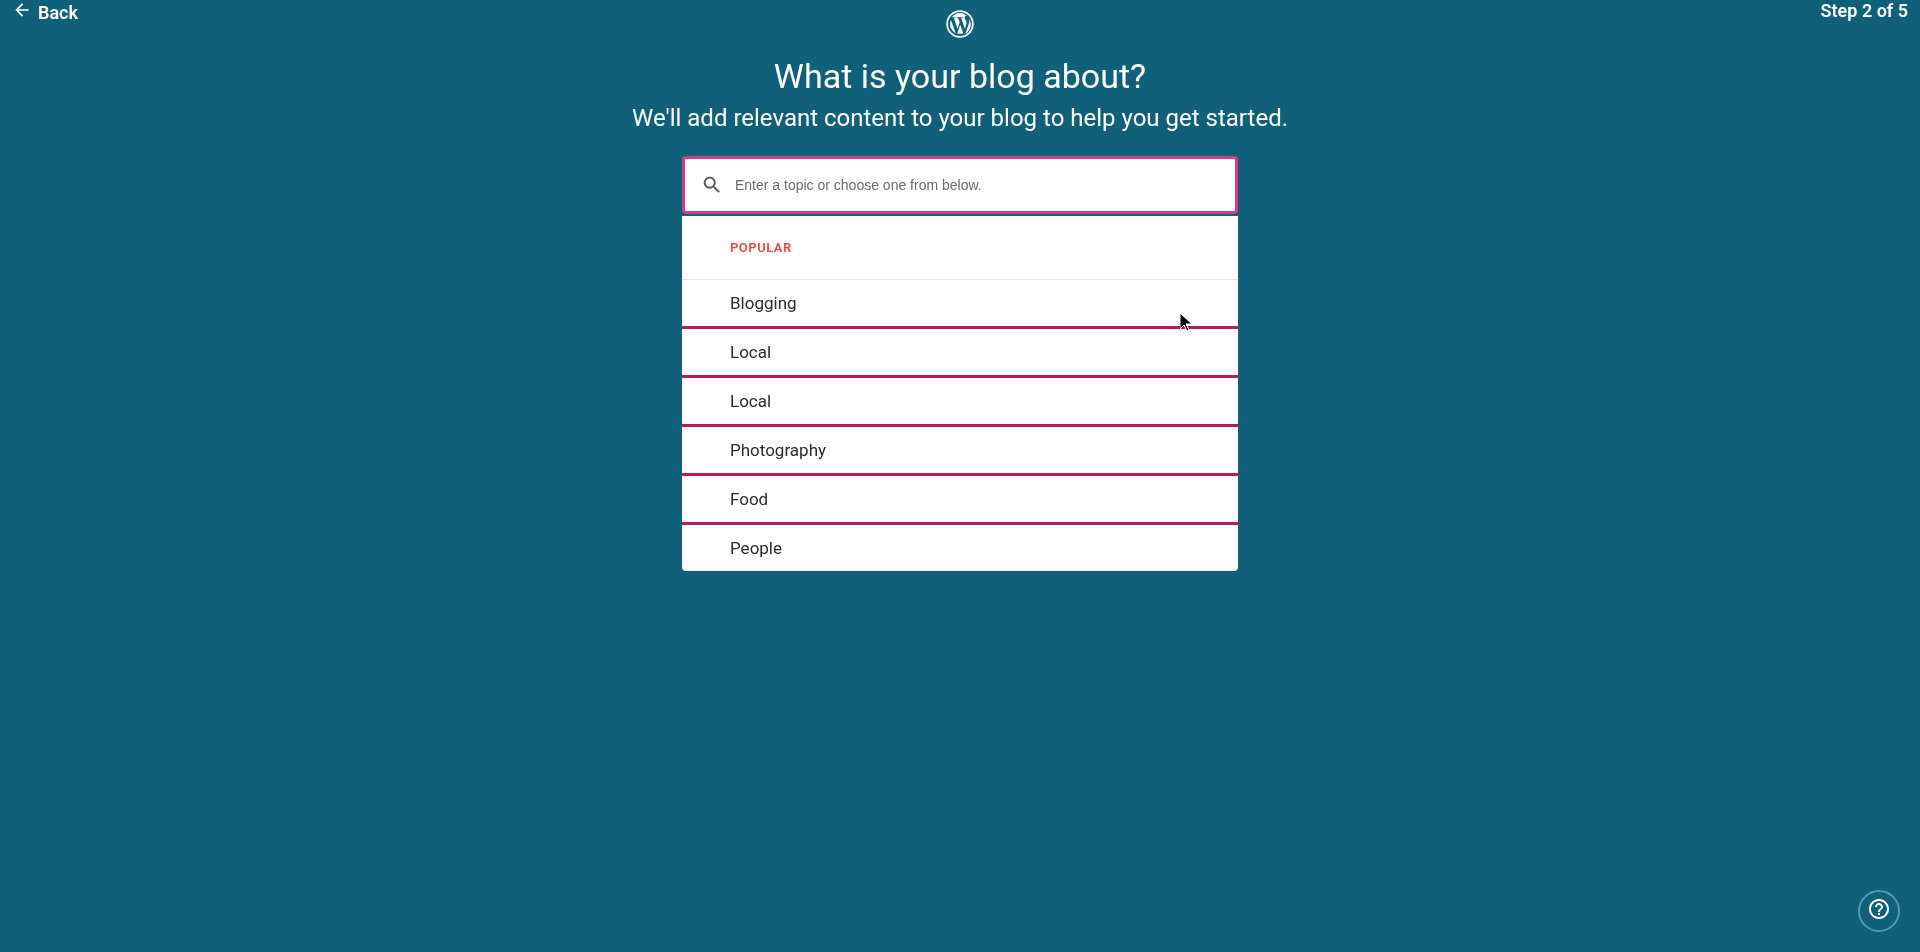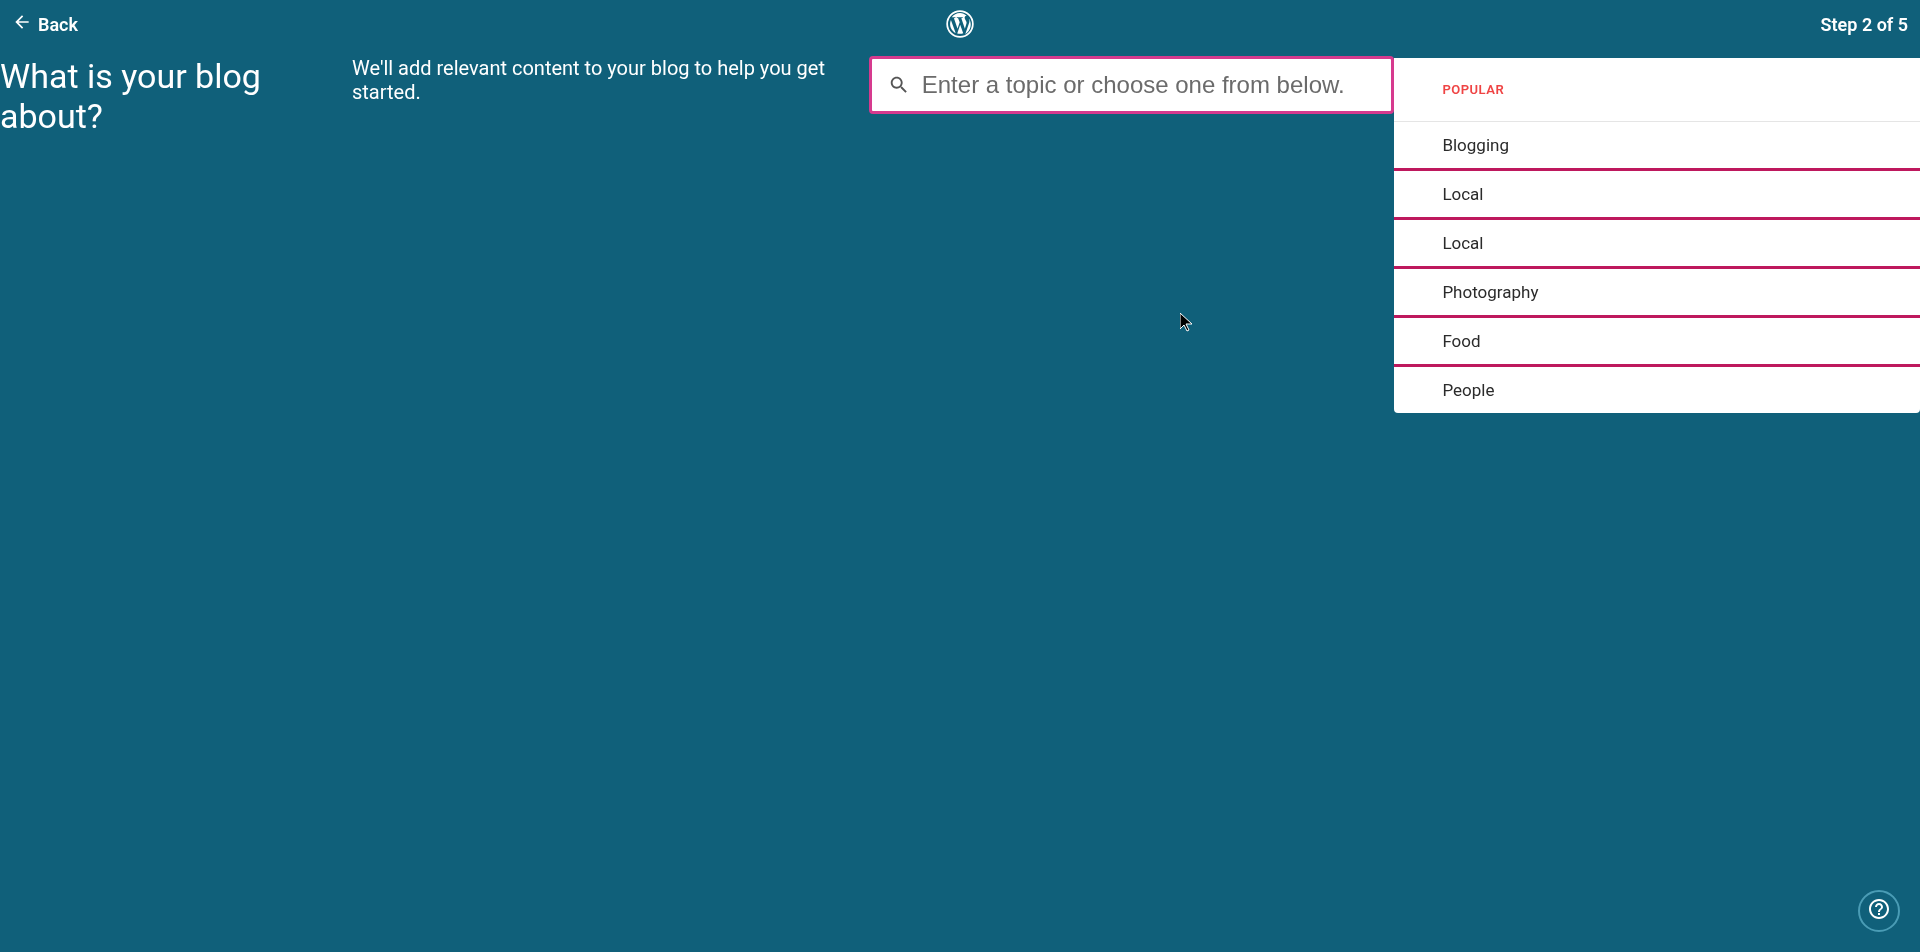--- a/index.html
+++ b/index.html
@@ -16,22 +16,22 @@
       height: 952px;
       overflow: hidden;
       position: relative;
     }
     
     .header {
       position: relative;
       width: 100%;
       height: 48px;
       display: flex;
-      align-items: center;
-      padding: 13px 12px;
+      align-items: flex-start;
+      padding: 0 12px;
     }
     
     .back-button {
       display: flex;
       align-items: center;
       color: #ffffff;
       font-size: 18px;
       font-weight: 600;
       cursor: pointer;
       gap: 6px;
@@ -59,33 +59,34 @@
     .step-indicator {
       margin-left: auto;
       font-size: 18px;
       font-weight: 600;
       color: #ffffff;
     }
     
     .content {
       width: 100%;
       display: flex;
-      flex-direction: row;
+      flex-direction: column;
+      align-items: center;
       padding-top: 8px;
     }
     
     .title {
       font-size: 34px;
       font-weight: 400;
       color: #ffffff;
       margin-bottom: 8px;
     }
     
     .subtitle {
-      font-size: 20px;
+      font-size: 24px;
       color: #ffffff;
       margin-bottom: 24px;
     }
     
     .search-container {
       width: 556px;
       position: relative;
     }
     
     .search-box {
@@ -104,21 +105,21 @@
       height: 22px;
       fill: #555555;
       margin-right: 12px;
       margin-top: 3px;
     }
     
     .search-input {
       flex: 1;
       border: none;
       outline: none;
-      font-size: 24px;
+      font-size: 14px;
       color: #333333;
       background: transparent;
     }
     
     .search-input::placeholder {
       color: #6b6b6b;
     }
     
     .dropdown {
       width: 556px;

